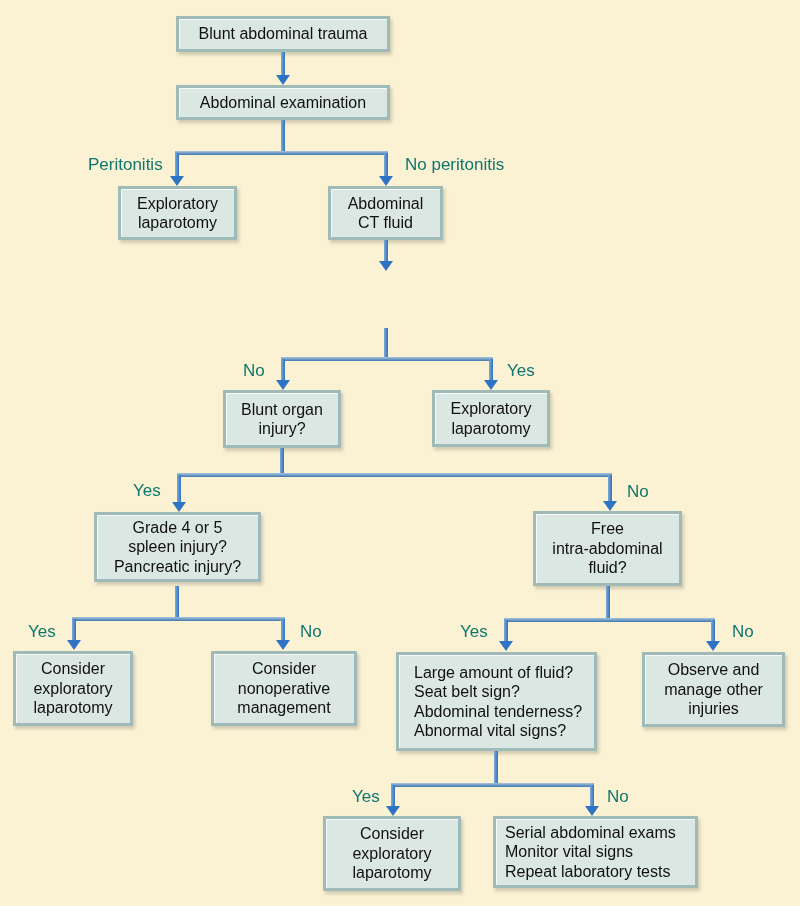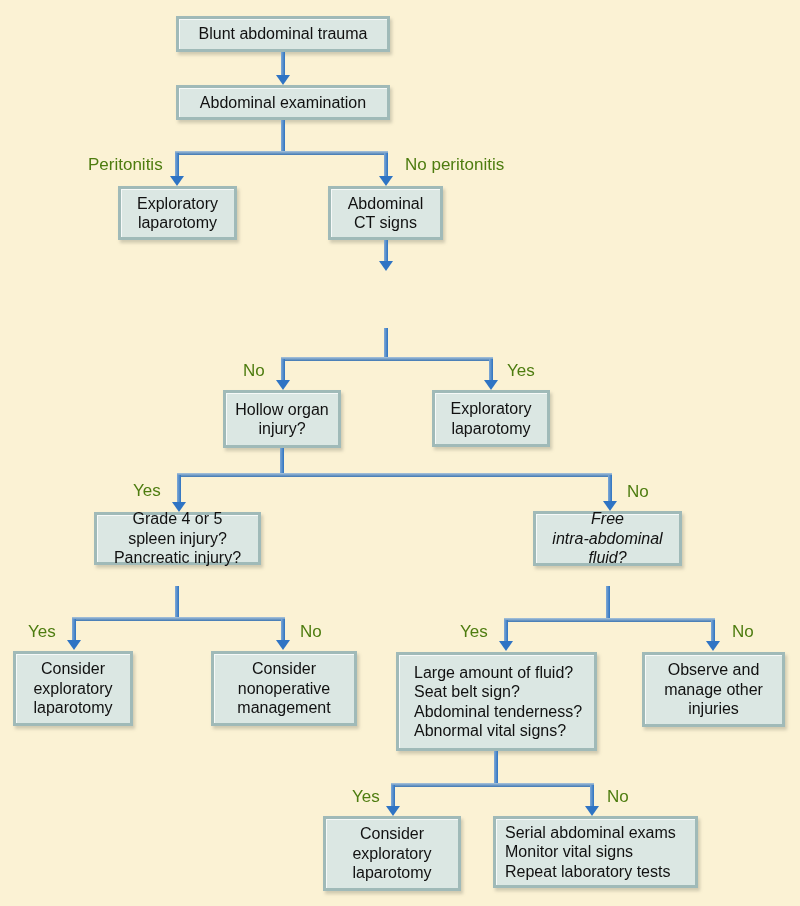--- a/index.html
+++ b/index.html
@@ -39,34 +39,34 @@
   }
   .node.align-left.pad-sm{padding-left:9px;}
   
   .n1 {left:176px;top:16px; width:214px;height:36px;}
   .n2 {left:176px;top:85px; width:214px;height:35px;}
   .n3 {left:118px;top:186px;width:119px;height:54px;}
   .n4 {left:328px;top:186px;width:115px;height:54px;}
   .n5 {left:327px;top:271px;width:119px;height:57px;}
   .n6 {left:223px;top:390px;width:118px;height:58px;}
   .n7 {left:432px;top:390px;width:118px;height:57px;}
-  .n8 {left:94px; top:512px;width:167px;height:53px;}
-  .n9 {left:533px;top:511px;width:149px;height:55px;font-style:italic;}
+  .n8 {left:94px; top:512px;width:167px;height:70px;}
+  .n9 {left:533px;top:511px;width:149px;height:75px;}
   .n10{left:13px; top:651px;width:120px;height:75px;}
   .n11{left:211px;top:651px;width:146px;height:75px;}
   .n12{left:396px;top:652px;width:201px;height:99px;}
   .n13{left:642px;top:652px;width:143px;height:75px;}
   .n14{left:323px;top:816px;width:138px;height:75px;}
   .n15{left:493px;top:816px;width:205px;height:72px;}
   
   .vline{position:absolute;width:4px;background:linear-gradient(90deg,#7FA9D6,#2E73C0);}
   .hline{position:absolute;height:4px;background:linear-gradient(180deg,#A9C4DB,#3F77B2);}
   .ahead{position:absolute;width:0;height:0;border-left:7px solid transparent;border-right:7px solid transparent;border-top:10px solid #2F74C4;}
   
-  .elabel{position:absolute;font-size:17px;line-height:20px;color:#4d7c0f;white-space:nowrap;}
+  .elabel{position:absolute;font-size:17px;line-height:20px;color:#0f766e;white-space:nowrap;}
 
   
   .c1v {left:281px;top:52px;height:24px;} .c1a {left:276px;top:75px;}
   .c2v1{left:281px;top:120px;height:35px;}
   .c2h {left:175px;top:151px;width:213px;}
   .c2v2{left:175px;top:153px;height:25px;} .c2a2{left:170px;top:176px;}
   .c2v3{left:384px;top:153px;height:25px;} .c2a3{left:379px;top:176px;}
   .c3v {left:384px;top:240px;height:22px;} .c3a {left:379px;top:261px;}
   .c4v1{left:384px;top:328px;height:31px;}
   .c4h {left:281px;top:357px;width:212px;}
@@ -105,22 +105,22 @@
 </head>
 <body>
 
 <div class="canvas">
 
   <div class="node n2">Abdominal examination</div>
   <div class="node n1">Blunt abdominal trauma</div>
   <div class="node n3">Exploratory
 laparotomy</div>
   <div class="node n4">Abdominal
-CT signs</div>
-  <div class="node n6">Hollow organ
+CT fluid</div>
+  <div class="node n6">Blunt organ
 injury?</div>
   <div class="node n7">Exploratory
 laparotomy</div>
   <div class="node n8">Grade 4 or 5
 spleen injury?
 Pancreatic injury?</div>
   <div class="node n9">Free
 intra-abdominal
 fluid?</div>
   <div class="node n10">Consider

